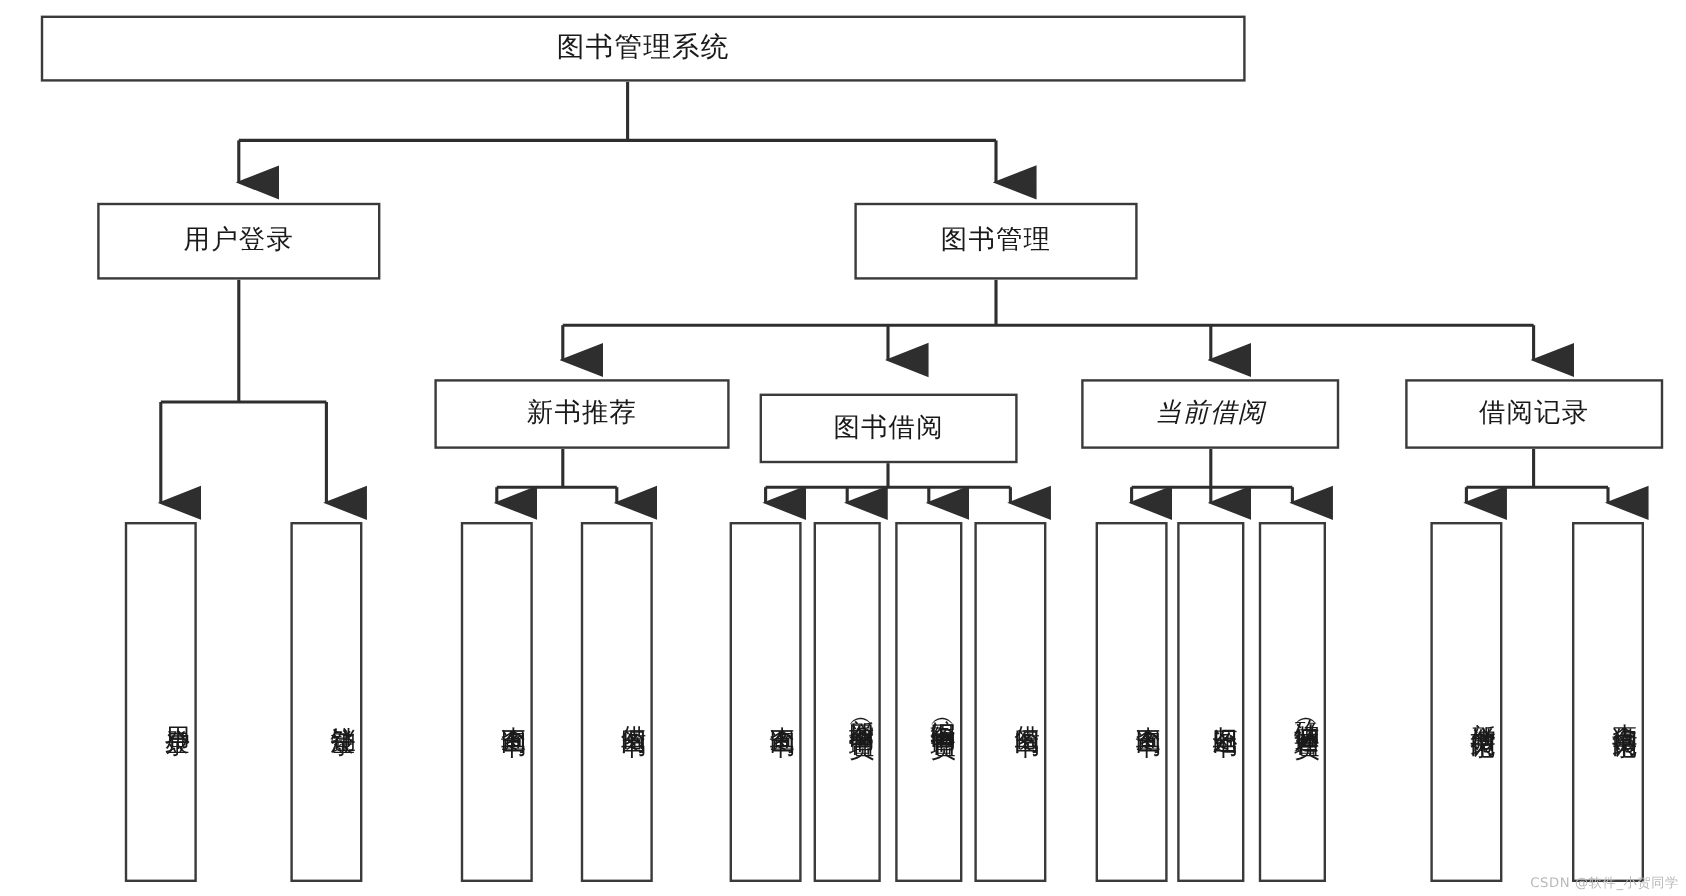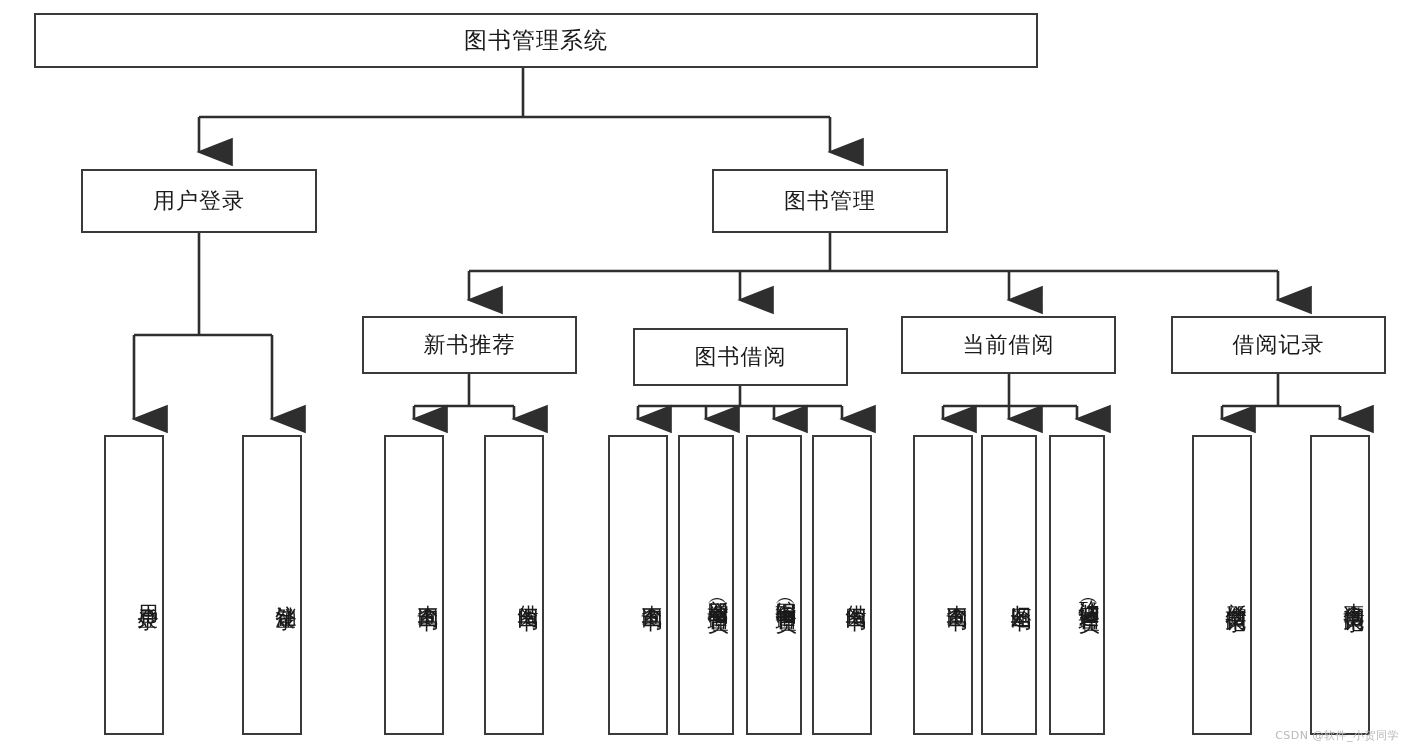--- a/index.html
+++ b/index.html
@@ -127,27 +127,27 @@
     <span>图书管理系统</span>
   </div>
 
   <div class="node horiz" style="left:81px; top:169px; width:236px; height:64px;">
     <span>用户登录</span>
   </div>
   <div class="node horiz" style="left:712px; top:169px; width:236px; height:64px;">
     <span>图书管理</span>
   </div>
 
-  <div class="node horiz" style="left:362px; top:316px; width:215px; height:58px;">
+  <div class="node horiz" style="left:362px; top:316px; width:246px; height:58px;">
     <span>新书推荐</span>
   </div>
   <div class="node horiz" style="left:633px; top:316px; width:215px; height:58px;margin-top:12px;">
     <span>图书借阅</span>
   </div>
-  <div class="node horiz" style="left:901px; top:316px; width:215px; height:58px;">
+  <div class="node horiz" style="left:901px; top:316px; width:215px; height:58px;font-style:italic;">
     <span>当前借阅</span>
   </div>
   <div class="node horiz" style="left:1171px; top:316px; width:215px; height:58px;">
     <span>借阅记录</span>
   </div>
 
   <div class="node vert" style="left:104px; top:435px; width:60px; height:300px;">
     <span class="vlabel">用户登录</span>
   </div>
   <div class="node vert" style="left:242px; top:435px; width:60px; height:300px;">

